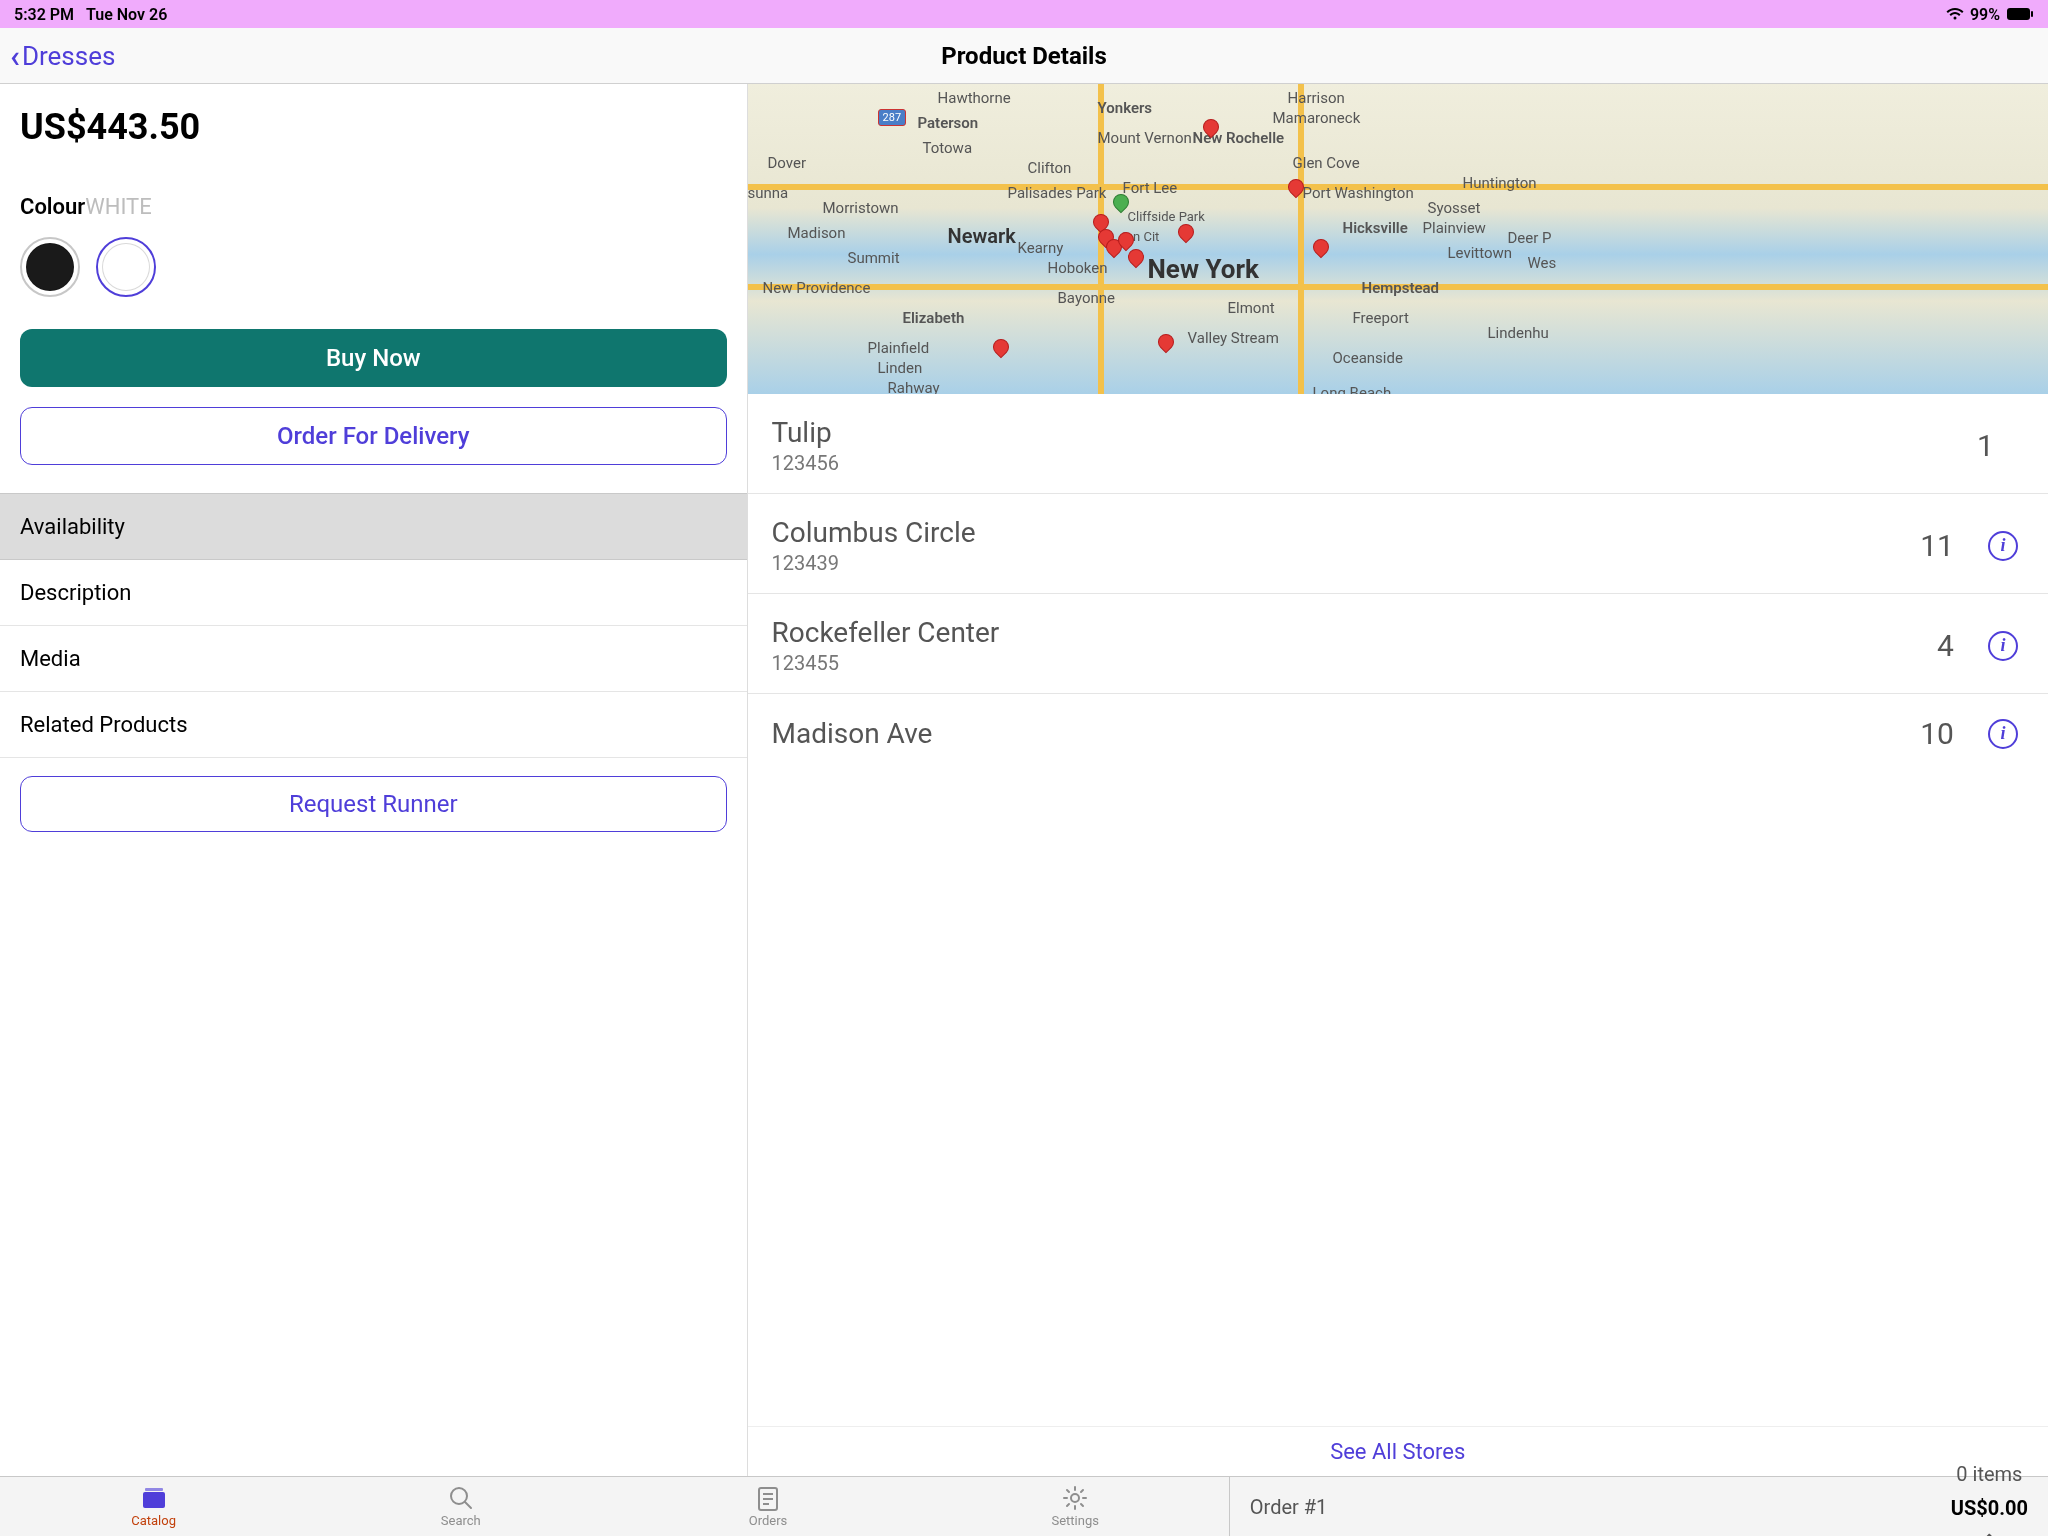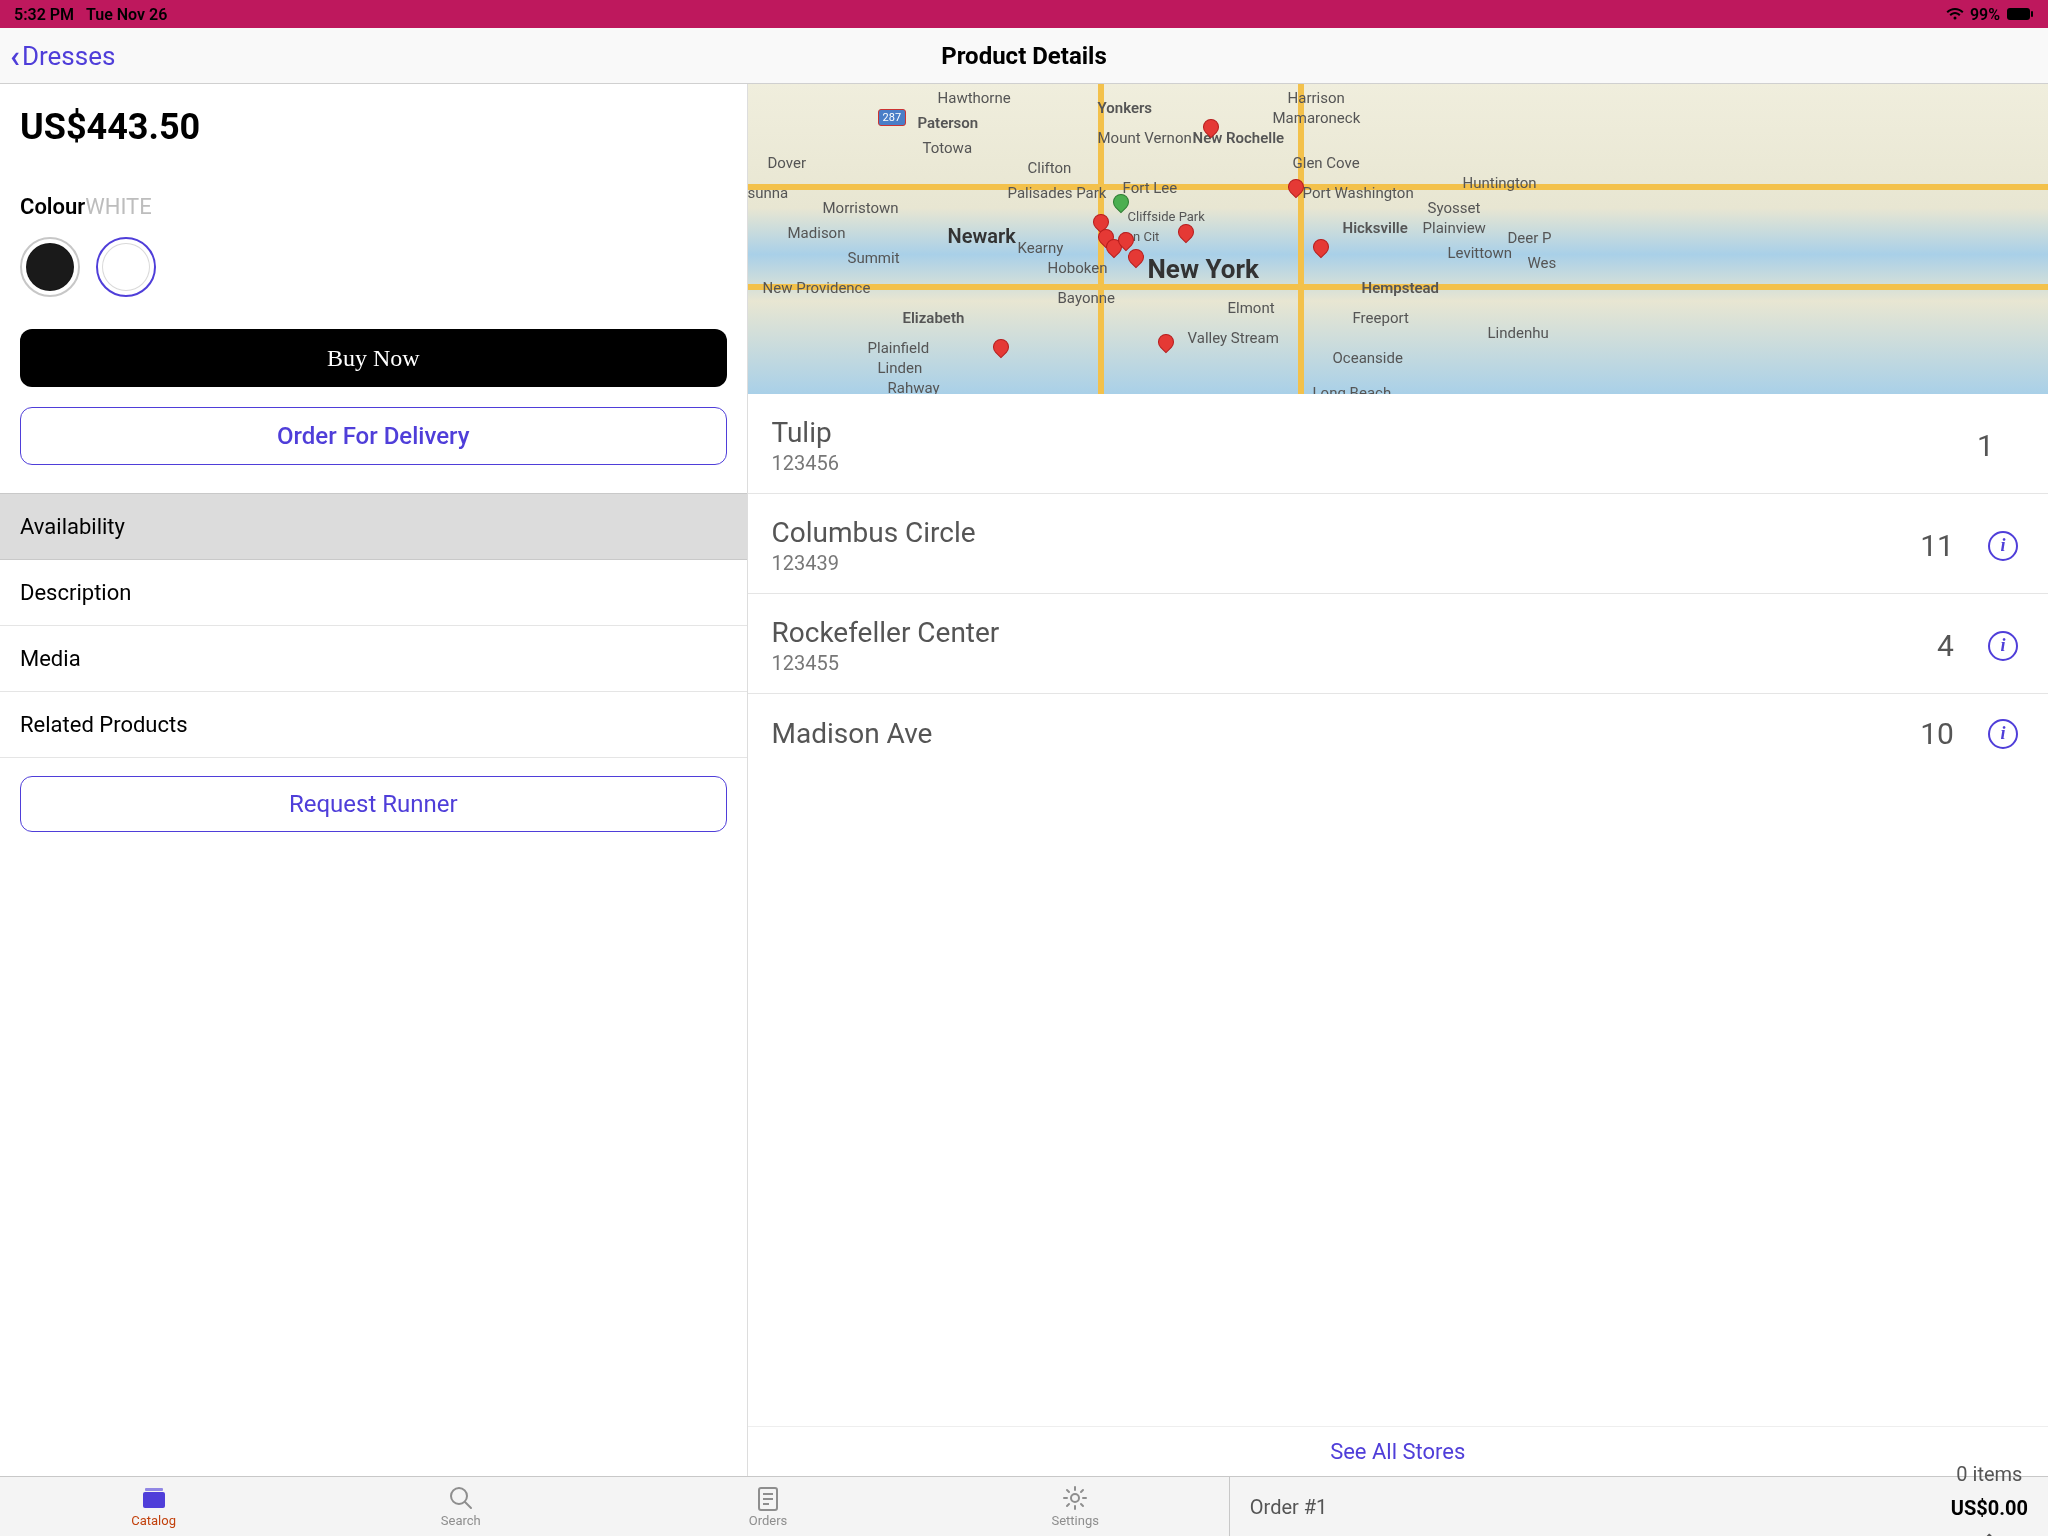--- a/index.html
+++ b/index.html
@@ -1,17 +1,17 @@
 <!DOCTYPE html>
 <html><head>
 <meta charset="utf-8">
 <style>
 * { margin: 0; padding: 0; box-sizing: border-box; font-family: -apple-system, BlinkMacSystemFont, "Segoe UI", Roboto, Helvetica, Arial, sans-serif; }
 html, body { width: 100%; height: 100%; background: #f2f2f2; color: #000; }
-.status-bar { height: 28px; display: flex; align-items: center; justify-content: space-between; padding: 0 14px; font-size: 16px; font-weight: 600; background: #be185d; }
+.status-bar { height: 28px; display: flex; align-items: center; justify-content: space-between; padding: 0 14px; font-size: 16px; font-weight: 600; background: #f0abfc; }
 .status-left { display: flex; gap: 12px; }
 .status-right { display: flex; align-items: center; gap: 6px; }
 .wifi-icon, .battery-icon { display: inline-flex; align-items: center; }
 .nav-bar { height: 56px; display: flex; align-items: center; background: #f9f9f9; border-bottom: 1px solid #d0d0d0; position: relative; }
 .back-btn { display: flex; align-items: center; color: #4f3ed9; font-size: 26px; padding-left: 10px; cursor: pointer; }
 .back-chevron { font-size: 32px; font-weight: 600; margin-right: 2px; line-height: 1; }
 .nav-title { position: absolute; left: 50%; transform: translateX(-50%); font-size: 24px; font-weight: 700; }
 .content { display: flex; height: calc(100% - 28px - 56px - 60px); }
 .left-pane { width: 36.5%; background: #fff; overflow-y: auto; border-right: 1px solid #ddd; }
 .right-pane { width: 63.5%; display: flex; flex-direction: column; background: #fff; }
@@ -22,21 +22,21 @@
 .colour-value { font-size: 22px; color: #bdbdbd; font-weight: 400; }
 .swatches { display: flex; gap: 16px; margin-top: 18px; }
 .swatch-outer { width: 60px; height: 60px; border-radius: 50%; display: flex; align-items: center; justify-content: center; cursor: pointer; }
 .swatch-outer.ring-grey { border: 2px solid #c7c7c7; }
 .swatch-outer.ring-accent { border: 2px solid #4f3ed9; }
 .swatch-inner { width: 48px; height: 48px; border-radius: 50%; border: 1px solid rgba(0,0,0,0.15); }
 .swatch-black { background: #1a1a1a; }
 .swatch-white { background: #ffffff; }
 .btn-block { padding: 22px 20px 8px 20px; }
 .btn { width: 100%; height: 58px; border-radius: 12px; font-size: 24px; font-weight: 500; cursor: pointer; display: flex; align-items: center; justify-content: center; }
-.btn-primary { background: #000000; color: #fff; border: none; font-family: Liberation Serif, serif; }
+.btn-primary { background: #0f766e; color: #fff; border: none; }
 .btn-outline { background: #fff; color: #4f3ed9; border: 1.5px solid #4f3ed9; margin-top: 20px; }
 .section-list { margin-top: 20px; }
 .section-item { padding: 20px 20px; font-size: 22px; border-bottom: 1px solid #e5e5e5; cursor: pointer; }
 .section-item.active { background: #dcdcdc; border-bottom: 1px solid #c9c9c9; border-top: 1px solid #c9c9c9; }
 .runner-wrap { padding: 18px 20px 0 20px; }
 .btn-runner { width: 100%; height: 56px; border-radius: 12px; font-size: 24px; color: #4f3ed9; background: #fff; border: 1.5px solid #4f3ed9; cursor: pointer; }
 .map-area { height: 310px; background: linear-gradient(180deg, #f0eedd 0%, #e8e6d2 40%, #a9d0e8 55%, #e8e6d2 70%, #a9d0e8 100%); position: relative; overflow: hidden; }
 .map-label { position: absolute; font-size: 15px; color: #555; white-space: nowrap; }
 .map-label.big { font-size: 26px; font-weight: 700; color: #333; }
 .road { position: absolute; background: #f3c14b; }

